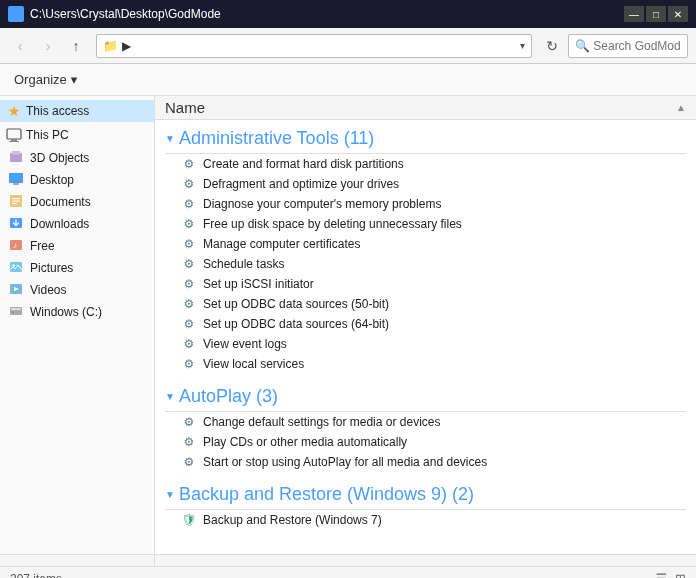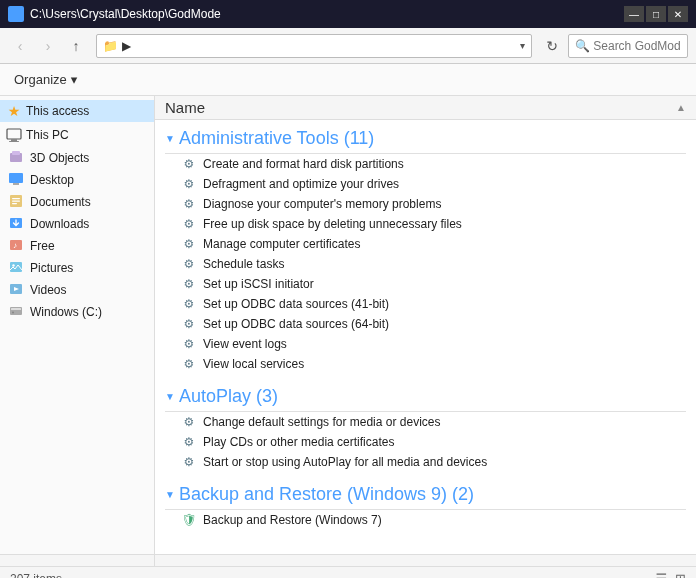--- a/index.html
+++ b/index.html
@@ -488,21 +488,21 @@
       <div class="content-item">
         <span class="content-item-icon icon-settings">⚙</span>
         <span>Schedule tasks</span>
       </div>
       <div class="content-item">
         <span class="content-item-icon icon-settings">⚙</span>
         <span>Set up iSCSI initiator</span>
       </div>
       <div class="content-item">
         <span class="content-item-icon icon-settings">⚙</span>
-        <span>Set up ODBC data sources (41-bit)</span>
+        <span>Set up ODBC data sources (50-bit)</span>
       </div>
       <div class="content-item">
         <span class="content-item-icon icon-settings">⚙</span>
         <span>Set up ODBC data sources (64-bit)</span>
       </div>
       <div class="content-item">
         <span class="content-item-icon icon-settings">⚙</span>
         <span>View event logs</span>
       </div>
       <div class="content-item">
@@ -516,21 +516,21 @@
         <span class="category-chevron">▼</span>
         <span class="category-title">AutoPlay (3)</span>
       </div>
       <div class="category-divider"></div>
       <div class="content-item">
         <span class="content-item-icon icon-settings">⚙</span>
         <span>Change default settings for media or devices</span>
       </div>
       <div class="content-item">
         <span class="content-item-icon icon-settings">⚙</span>
-        <span>Play CDs or other media certificates</span>
+        <span>Play CDs or other media automatically</span>
       </div>
       <div class="content-item">
         <span class="content-item-icon icon-settings">⚙</span>
         <span>Start or stop using AutoPlay for all media and devices</span>
       </div>
     </div>
 
     <div class="category">
       <div class="category-header">
         <span class="category-chevron">▼</span>

